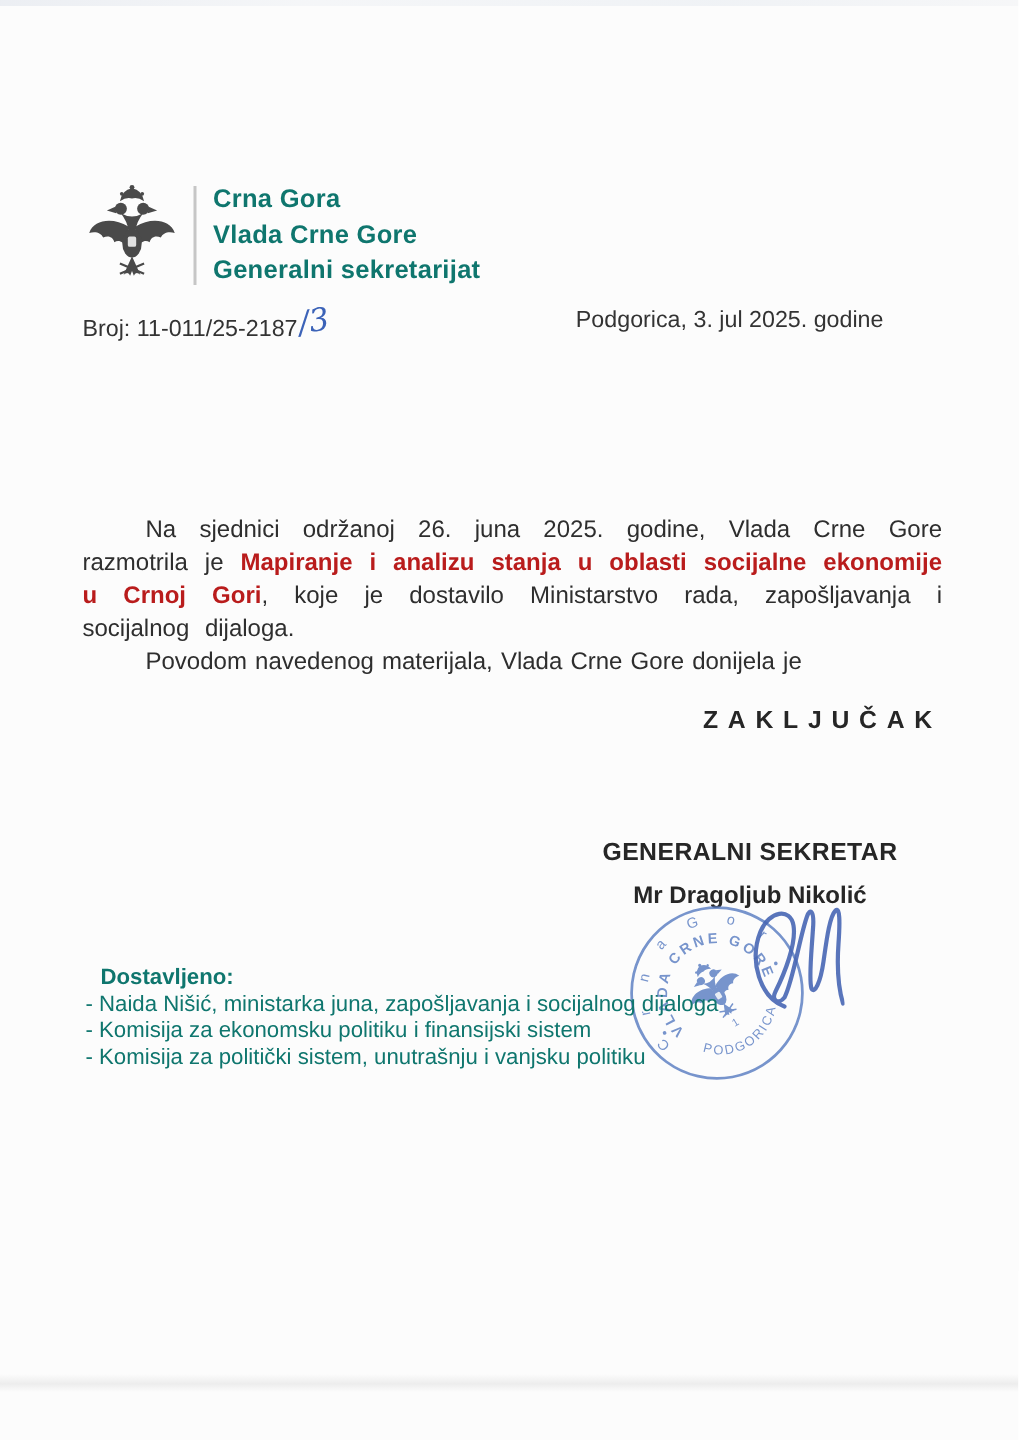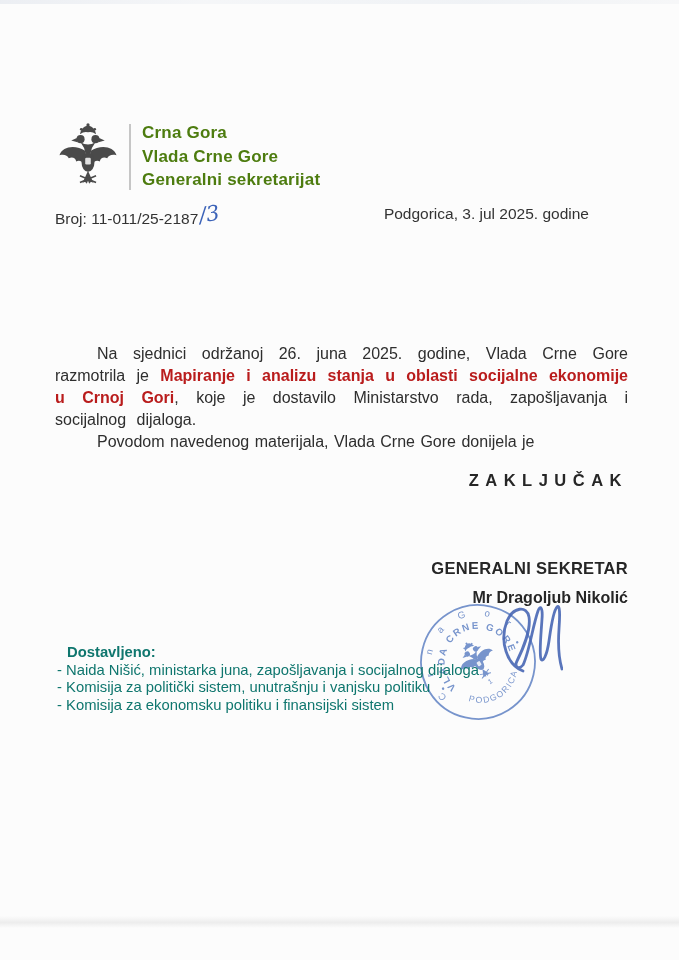--- a/index.html
+++ b/index.html
@@ -18,21 +18,21 @@
     position:absolute; left:0; right:0; top:916px; height:12px;
     background:linear-gradient(#fcfcfc,#e9e9e9 55%,#fcfcfc);
     opacity:.8;
   }
   .defs { position:absolute; width:0; height:0; }
 
   
   .letterhead { position:absolute; left:57px; top:120px; display:flex; align-items:center; }
   .coa { width:62px; height:73px; color:#4a4a4a; }
   .lh-divider { width:2px; height:66px; background:#c6c6c6; margin:0 11px 0 10px; }
-  .lh-text { font-size:17px; font-weight:700; color:#4d7c0f; line-height:23.5px; letter-spacing:.2px; }
+  .lh-text { font-size:17px; font-weight:700; color:#0f766e; line-height:23.5px; letter-spacing:.2px; }
 
   
   .ref-row {
     position:absolute; left:55px; top:205px; width:534px;
     display:flex; justify-content:space-between; align-items:flex-start;
     font-size:15.5px; color:#333;
   }
   .hand {
     display:inline-block; color:#3c63b8;
     font-family:"DejaVu Serif", serif; font-style:italic;
@@ -45,21 +45,21 @@
   .para { margin:0; text-align:justify; text-indent:42px; word-spacing:6px; }
   .para strong { color:#b91c1c;margin-top:40px; }
   .para.single { word-spacing:1px; }
   .conclusion-heading {
     margin:16px 0 13px; text-align:right;
     font-size:16.5px; font-weight:700; color:#262626;
     letter-spacing:6.5px; text-indent:0;
   }
 
   
-  .signature-block { position:absolute; left:372px; top:559px; width:256px; text-align:right; color:#262626; }
+  .signature-block { position:absolute; left:372px; top:559px; width:256px; text-align:center; color:#262626; }
   .sig-title { font-size:16.5px; font-weight:700; letter-spacing:.3px; }
   .sig-name  { font-size:16px;  font-weight:700; margin-top:11px; }
 
   
   .stamp {
     position:absolute; left:417px; top:601px; width:122px; height:122px;
     transform:rotate(-32deg); opacity:.82; color:#5b7ec2;
   }
   .stamp text { fill:currentColor; font-family:"Liberation Sans", sans-serif; }
   .st-outer    { font-size:9.5px; letter-spacing:4.5px; word-spacing:6px; }
@@ -161,18 +161,18 @@
     </g>
   </svg>
 
   <svg class="scribble" viewBox="0 0 66 78">
     <path d="M26,74 C10,68 2,44 10,24 C16,10 30,8 32,20 C34,32 26,52 20,64 C17,70 22,73 26,68 C32,56 36,28 41,14 C43,8 46,10 45,22 C44,38 42,56 44,62 C46,66 50,58 52,44 C54,30 56,14 60,10 C63,7 63,18 62,32 C61,46 62,62 65,72"></path>
   </svg>
 
   <section class="distribution">
     <div class="dist-label">Dostavljeno:</div>
     <div class="dist-item">- Naida Nišić, ministarka juna, zapošljavanja i socijalnog dijaloga</div>
+    <div class="dist-item">- Komisija za ekonomsku politiku i finansijski sistem</div>
     <div class="dist-item">- Komisija za politički sistem, unutrašnju i vanjsku politiku</div>
-    <div class="dist-item">- Komisija za ekonomsku politiku i finansijski sistem</div>
   </section>
 
   <div class="scan-band"></div>
 </div>
 
 </body></html>

